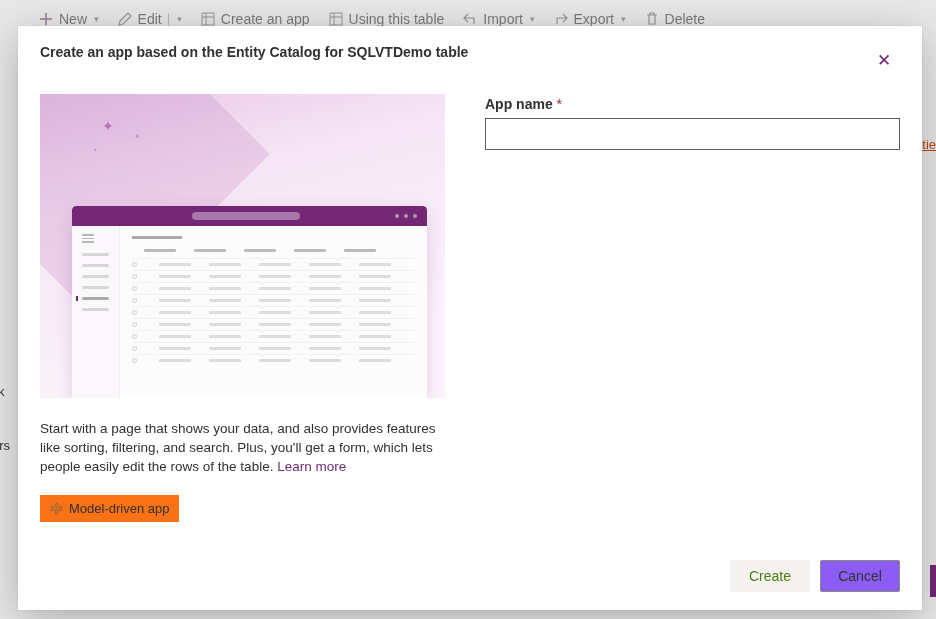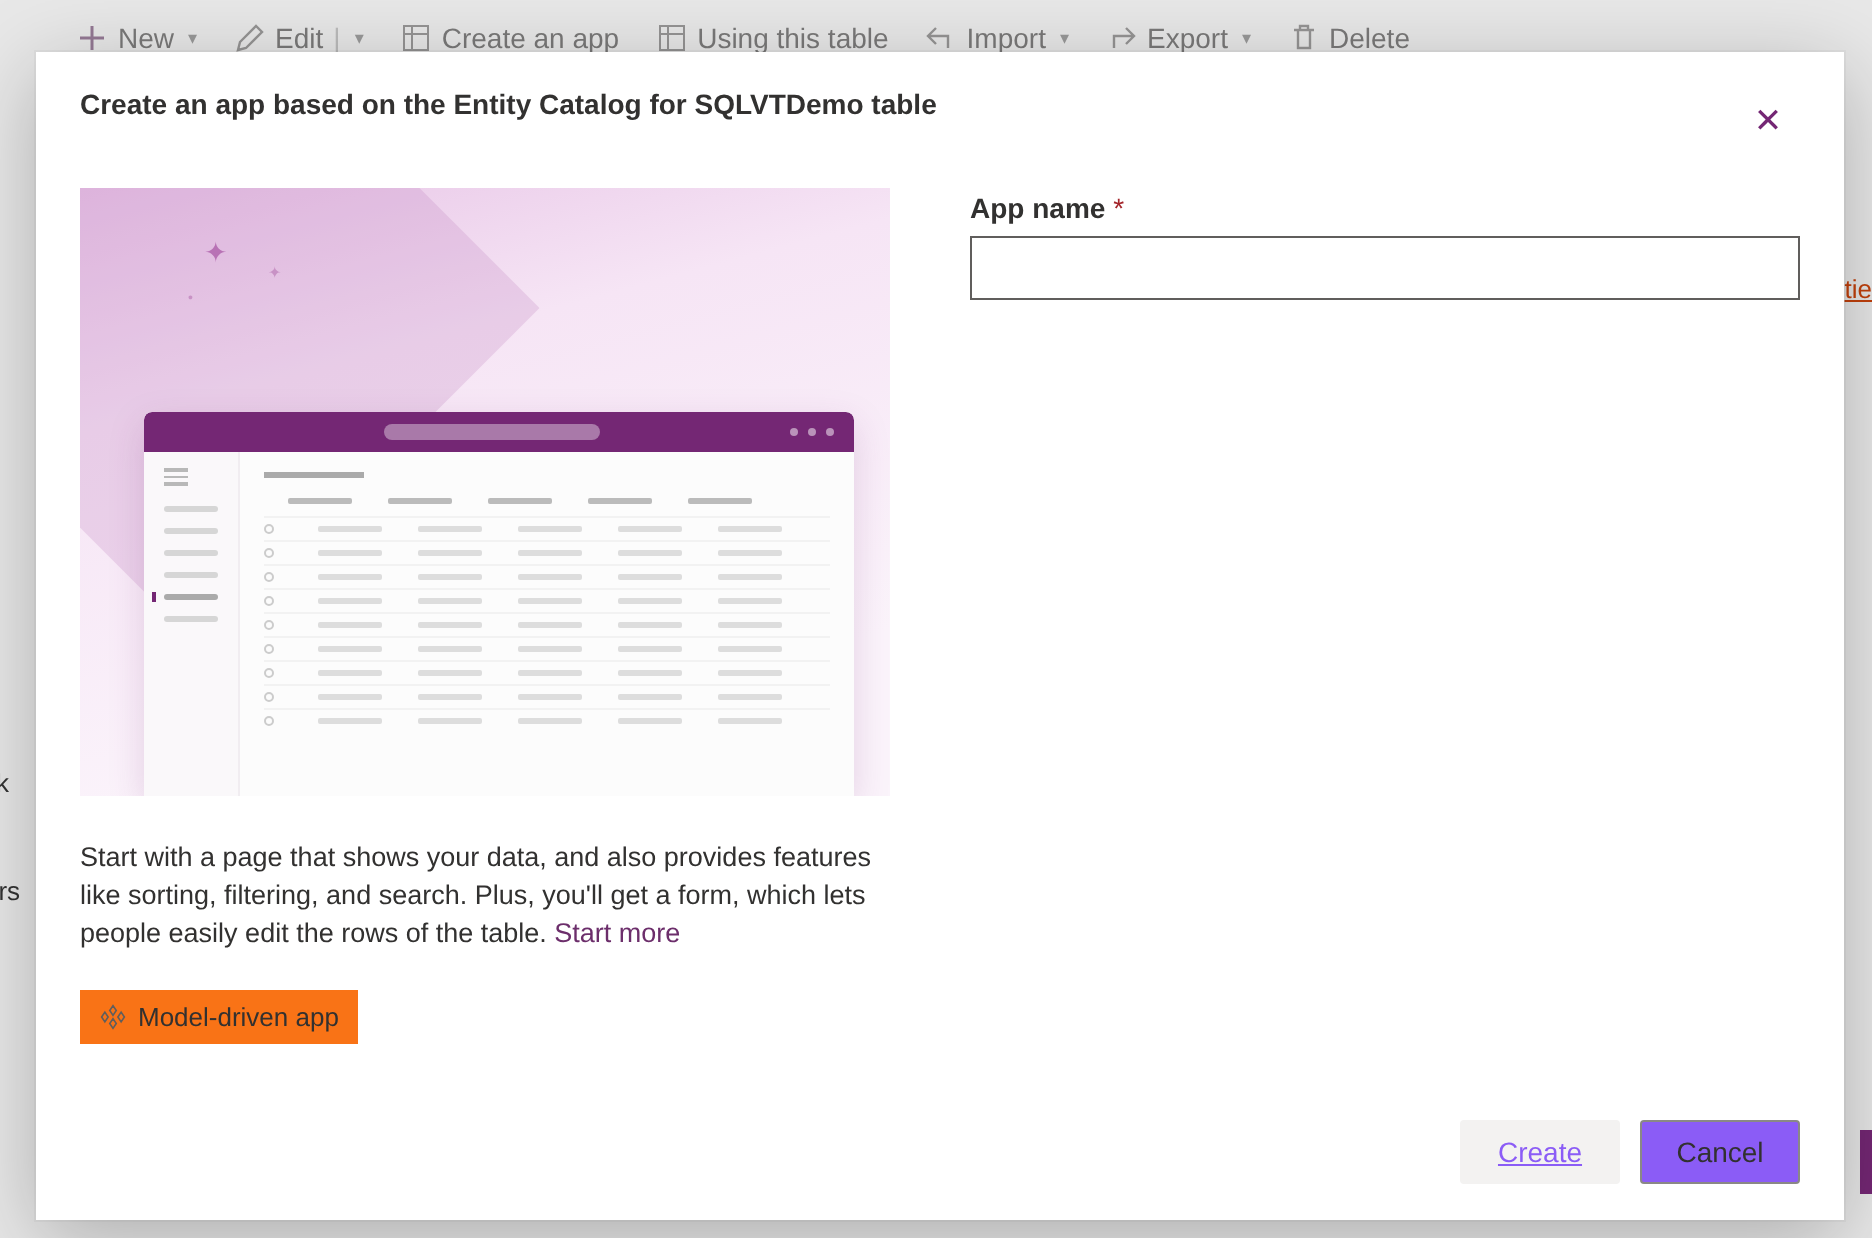--- a/index.html
+++ b/index.html
@@ -200,24 +200,23 @@
       min-width: 80px;
       height: 32px;
       padding: 0 16px;
       font-size: 14px;
       border-radius: 2px;
       cursor: pointer;
       font-family: inherit;
     }
     .btn-primary-disabled {
       background: #f3f2f1;
-      color: #8b5cf6;
+      color: #4d7c0f;
       border: none;
       cursor: default;
-      text-decoration: underline;
     }
     .btn-secondary {
       background: #8b5cf6;
       color: #323130;
       border: 1px solid #8a8886;
     }
 
     
     .edge-right { position: absolute; right: 0; top: 137px; font-size: 13px; color: #c2410c; text-decoration: underline; }
     .edge-left1 { position: absolute; left: -2px; top: 384px; font-size: 13px; color: #333; }
@@ -406,21 +405,21 @@
                   <span></span>
                   <span></span>
                   <span></span>
                 </div>
             </div>
           </div>
         </div>
       </div>
 
       <div class="description">
-        <span>Start with a page that shows your data, and also provides features like sorting, filtering, and search. Plus, you'll get a form, which lets people easily edit the rows of the table. </span><a href="#">Start more</a>
+        <span>Start with a page that shows your data, and also provides features like sorting, filtering, and search. Plus, you'll get a form, which lets people easily edit the rows of the table. </span><a href="#">Learn more</a>
       </div>
 
       <div class="tag">
         <svg viewBox="0 0 16 16">
             <path d="M8 1l2 3-2 3-2-3 2-3zM8 9l2 3-2 3-2-3 2-3zM3 5l2 3-2 3-2-3 2-3zM13 5l2 3-2 3-2-3 2-3z" fill="none" stroke="#605e5c" stroke-width="1"></path>
           </svg>
         <span>Model-driven app</span>
       </div>
     </div>
 

